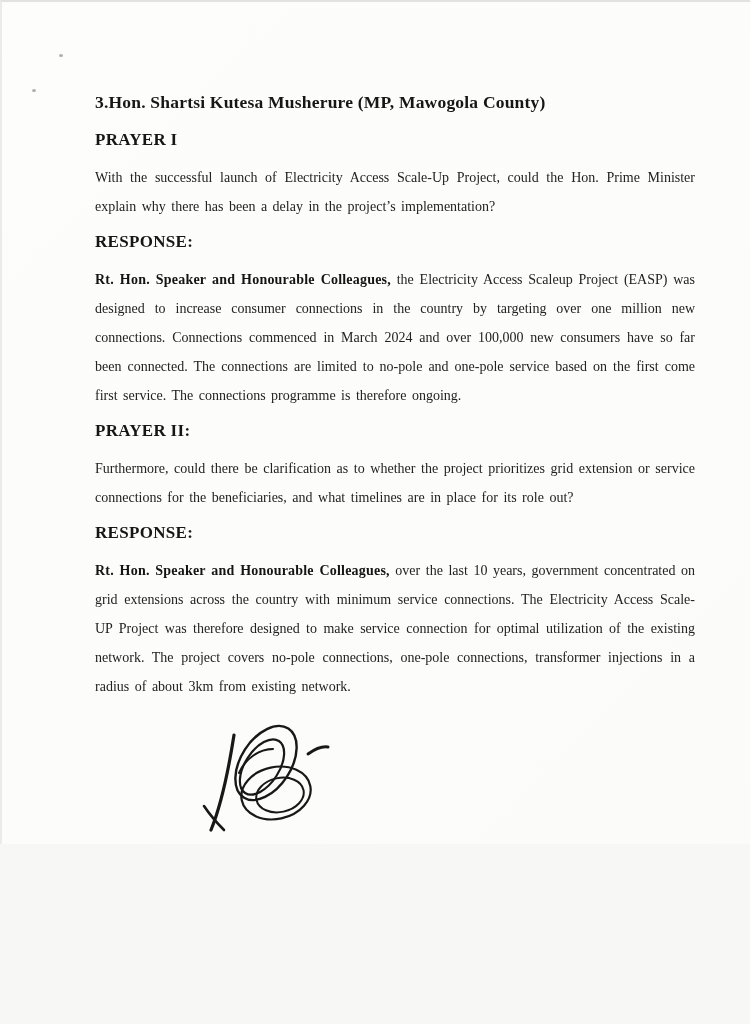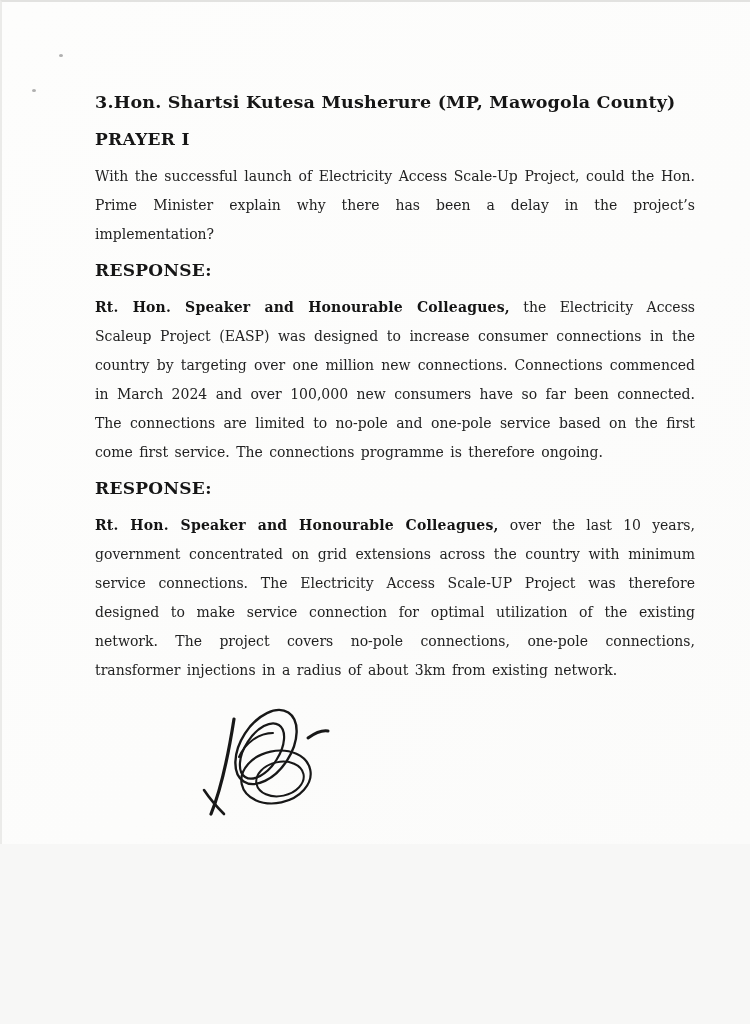--- a/index.html
+++ b/index.html
@@ -10,20 +10,21 @@
     font-family: "DejaVu Serif", "Liberation Serif", serif;
   }
   .page {
     position: relative;
     width: 750px; height: 844px;
     background: linear-gradient(135deg, #fdfdfc 0%, #fcfcfb 60%, #fbfbfa 100%);
     border-top: 2px solid #e2e2e0;
     border-left: 2px solid #ebebe9;
     color: #1f1f1f;
     overflow: hidden;
+    font-family: Liberation Serif, serif;
   }
   .speck {
     position: absolute; width: 4px; height: 3px;
     background: #8f8f8f; border-radius: 50%; opacity: .7;
   }
   .speck-1 { left: 57px; top: 52px; }
   .speck-2 { left: 30px; top: 87px; }
   .content {
     position: absolute;
     left: 93px; top: 90px;
@@ -79,21 +80,23 @@
     <h1 class="heading">3.Hon. Shartsi Kutesa Musherure (MP, Mawogola County)</h1>
 
     <h2 class="sub-label">PRAYER I</h2>
 
     <p class="para">With the successful launch of Electricity Access Scale-Up Project, could the Hon. Prime Minister explain why there has been a delay in the project’s implementation?</p>
 
     <h2 class="sub-label">RESPONSE:</h2>
 
     <p class="para"><strong>Rt. Hon. Speaker and Honourable Colleagues,</strong> <span>the Electricity Access Scaleup Project (EASP) was designed to increase consumer connections in the country by targeting over one million new connections. Connections commenced in March 2024 and over 100,000 new consumers have so far been connected. The connections are limited to no-pole and one-pole service based on the first come first service. The connections programme is therefore ongoing.</span></p>
 
+    <h2 class="sub-label">PRAYER II:</h2>
 
+    <p class="para">Furthermore, could there be clarification as to whether the project prioritizes grid extension or service connections for the beneficiaries, and what timelines are in place for its role out?</p>
 
     <h2 class="sub-label">RESPONSE:</h2>
 
     <p class="para"><strong>Rt. Hon. Speaker and Honourable Colleagues,</strong> <span>over the last 10 years, government concentrated on grid extensions across the country with minimum service connections. The Electricity Access Scale-UP Project was therefore designed to make service connection for optimal utilization of the existing network. The project covers no-pole connections, one-pole connections, transformer injections in a radius of about 3km from existing network.</span></p>
 
     <div class="signature-wrap">
       <svg width="160" height="132" viewBox="0 0 160 132" fill="none" stroke="#181818" stroke-linecap="round">
 
         <path d="M 47 26 C 42 58, 35 94, 24 121" stroke-width="3.2"></path>
 

